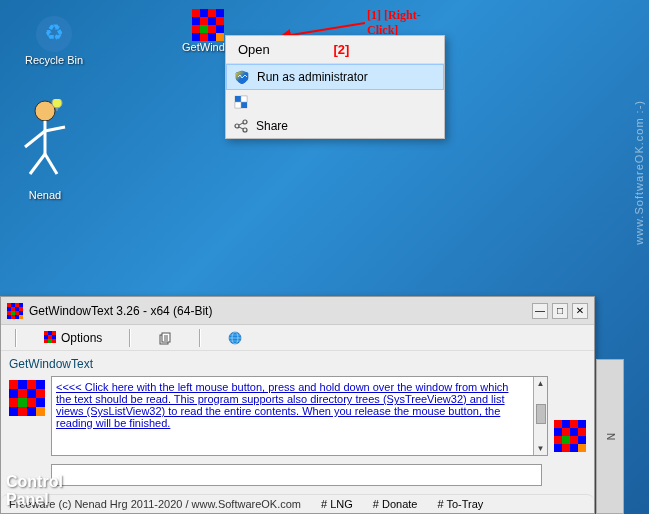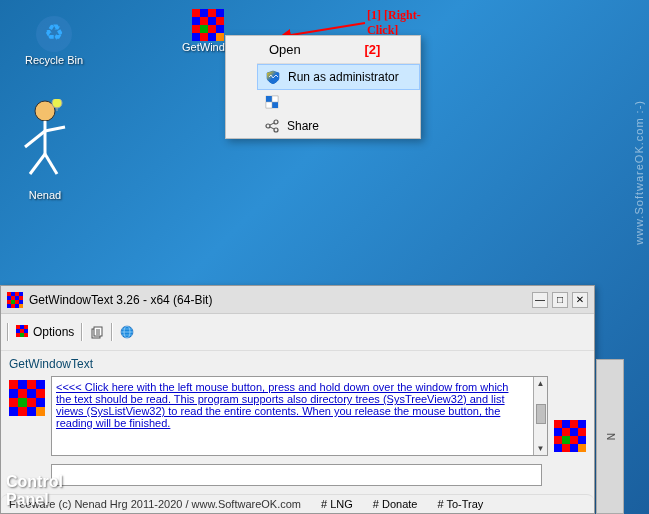--- a/index.html
+++ b/index.html
@@ -64,23 +64,22 @@
     }
 
     
     .context-menu {
       position: absolute;
       top: 35px;
       left: 225px;
       background: #f0f0f0;
       border: 1px solid #c0c0c0;
       box-shadow: 3px 3px 8px rgba(0,0,0,0.3);
-      width: 196px;
+      width: 220px;
       z-index: 100;
-      padding-left: 31px;
     }
     .context-menu-header {
       padding: 6px 12px;
       font-size: 13px;
       font-weight: normal;
       background: #f0f0f0;
       border-bottom: 1px solid #ddd;
       color: #000;
     }
     .context-menu-item {
@@ -147,24 +146,24 @@
       font-size: 10px;
       cursor: pointer;
       color: #000;
     }
 
     
     .toolbar {
       background: #f0f0f0;
       display: flex;
       align-items: center;
-      padding: 2px 4px;
+      padding: 2px 12px;
       border-bottom: 1px solid #ddd;
-      height: 37px;
-      gap: 0;
+      height: 26px;
+      gap: 20px;
     }
     .toolbar-sep {
       width: 2px;
       height: 18px;
       border-left: 1px solid #aaa;
       border-right: 1px solid #fff;
       margin: 0 2px;
     }
     .toolbar-btn {
       display: flex;

